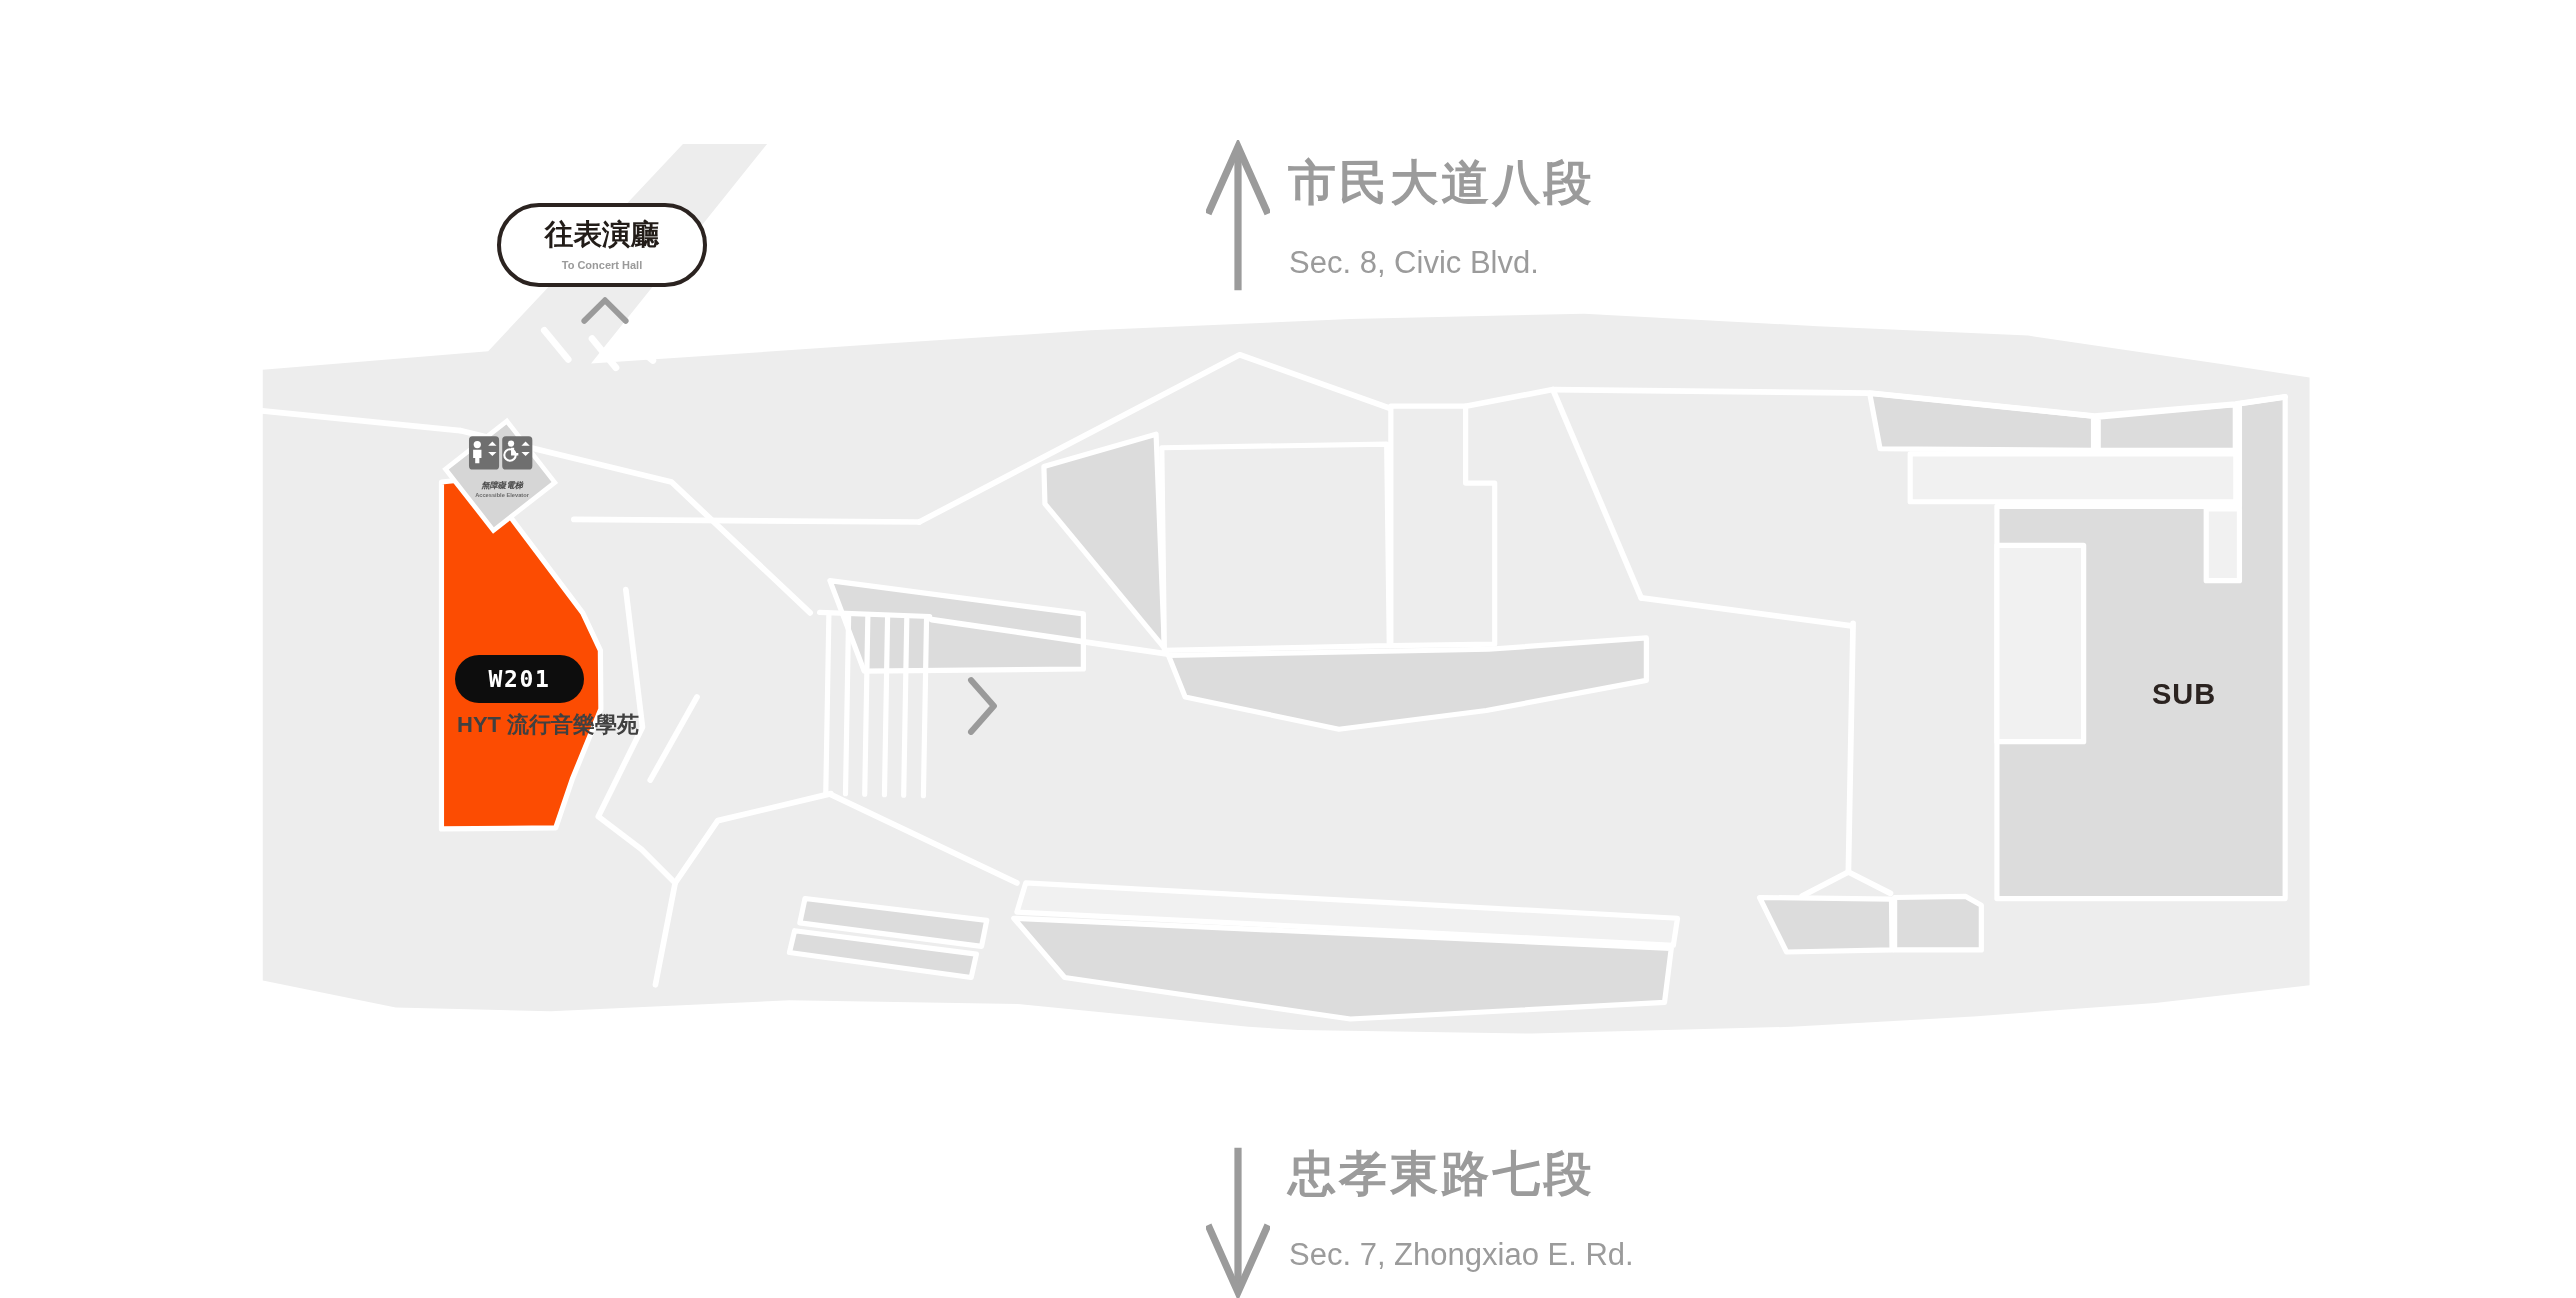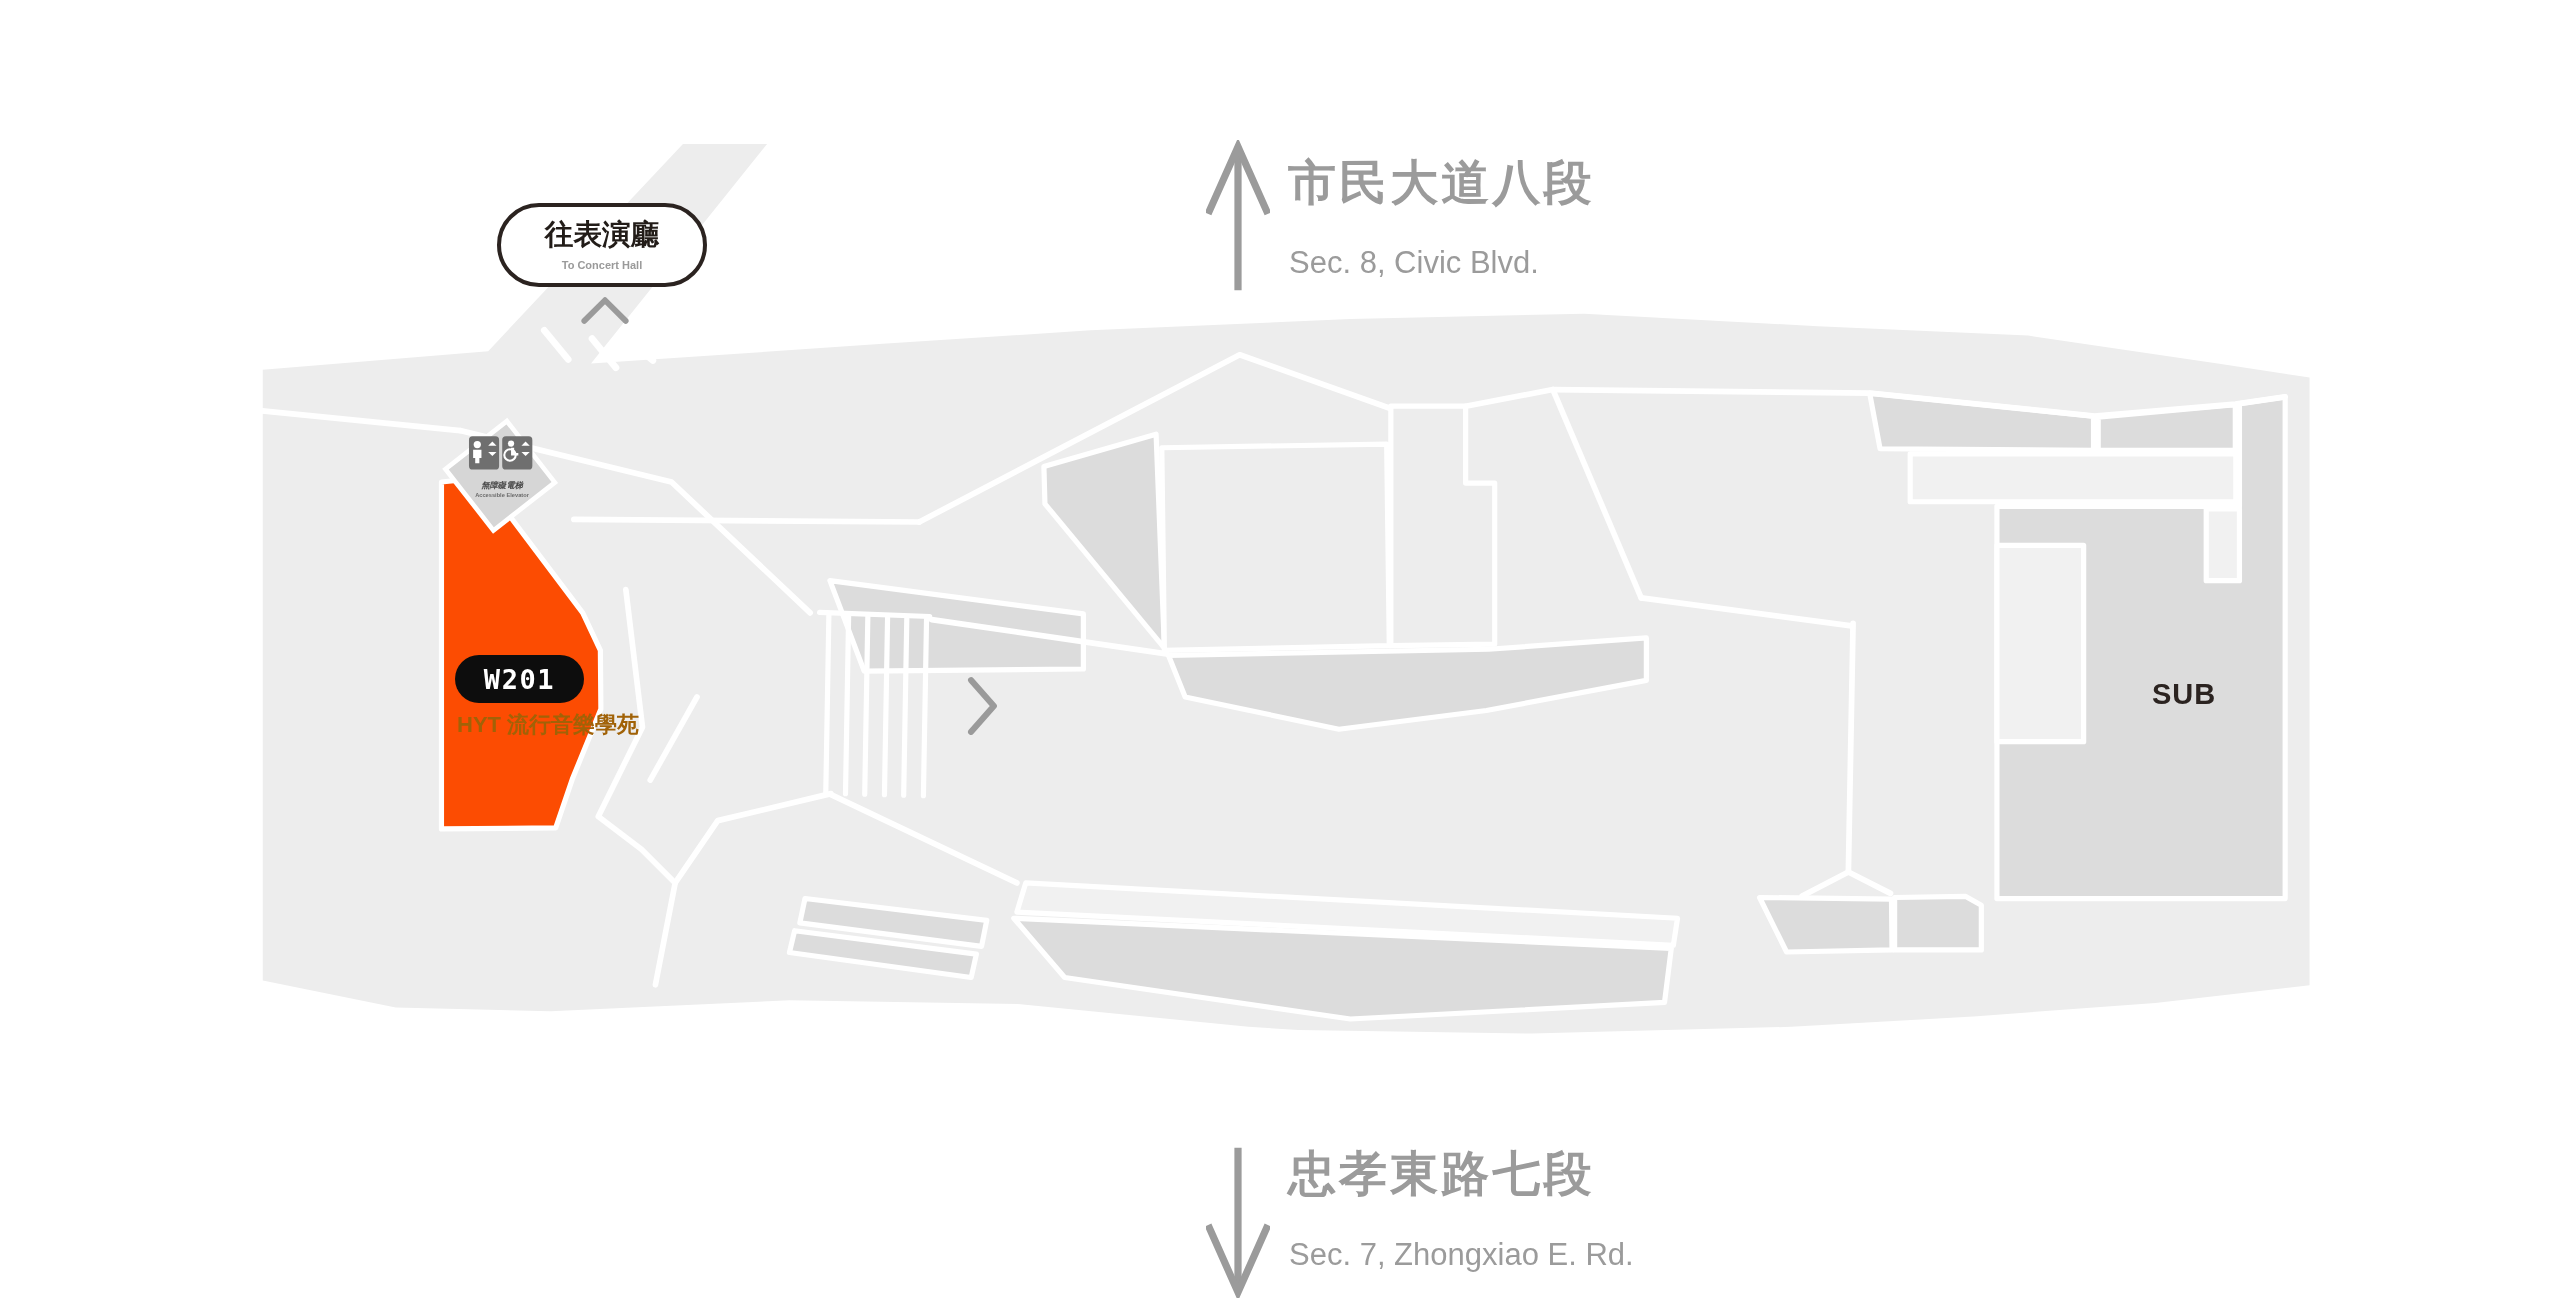--- a/index.html
+++ b/index.html
@@ -10,22 +10,22 @@
   
   .street-zh{font-size:48px;font-weight:bold;color:#9b9b9b;letter-spacing:3.1px;white-space:nowrap;}
   .street-en{font-size:31px;font-weight:500;color:#9b9b9b;white-space:nowrap;}
   
   .pill{box-sizing:border-box;background:#ffffff;border:4.7px solid #2b2320;border-radius:519px;
         display:flex;flex-direction:column;align-items:center;justify-content:center;text-align:center;}
   .pill .zh{font-size:28.6px;font-weight:bold;color:#221c18;line-height:1.15;white-space:nowrap;}
   .pill .en{font-size:11px;font-weight:bold;color:#9a9a9a;line-height:1.2;white-space:nowrap;}
   
   .room-pill{background:#0d0d0d;border-radius:24px;display:flex;align-items:center;justify-content:center;}
-  .room-pill .code{color:#ffffff;font-size:27px;font-weight:bold;letter-spacing:1.6px;font-family:"DejaVu Sans Mono","Liberation Mono",monospace;}
-  .room-name{font-size:22px;font-weight:bold;color:#a16207;white-space:nowrap;}
+  .room-pill .code{color:#ffffff;font-size:23px;font-weight:bold;letter-spacing:1.6px;font-family:"DejaVu Sans Mono","Liberation Mono",monospace;}
+  .room-name{font-size:22px;font-weight:bold;color:#404040;white-space:nowrap;}
   .sub-label{font-size:29px;font-weight:600;color:#2b2320;letter-spacing:1px;text-align:center;}
   .elev-zh{font-size:8.3px;font-weight:bold;color:#4a4a4a;text-align:center;white-space:nowrap;font-style:italic;}
   .elev-en{font-size:5.7px;font-weight:bold;color:#6a6a6a;text-align:center;white-space:nowrap;}
 </style>
 </head>
 <body>
 
 <div class="stage">
 
   <svg class="map" width="2576" height="1299" viewBox="0 0 4960 2501">

